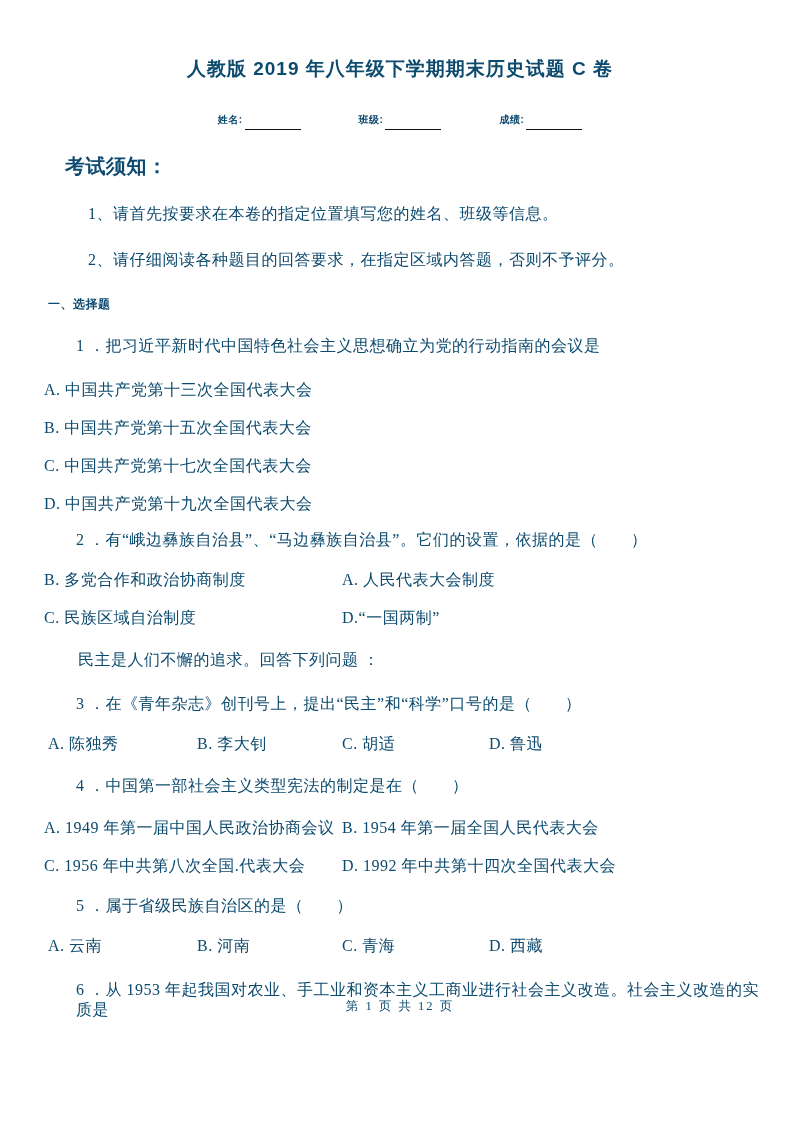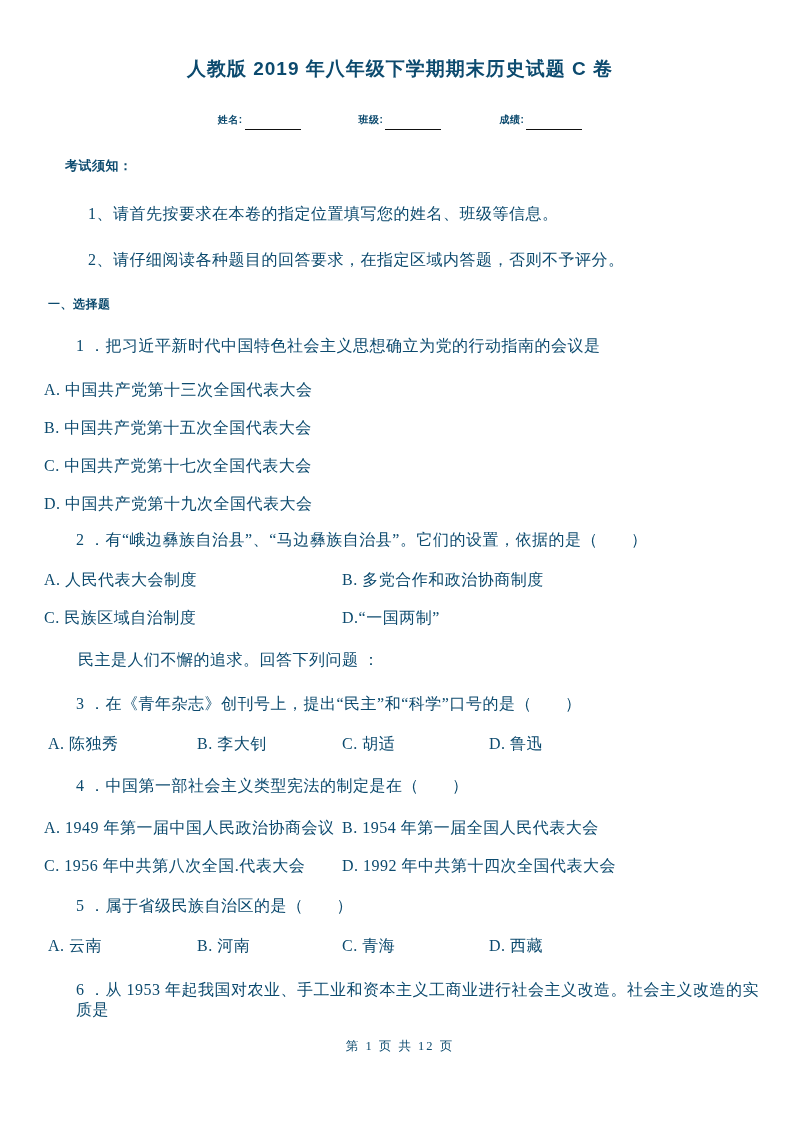--- a/index.html
+++ b/index.html
@@ -52,21 +52,21 @@
     width: 56px;
     height: 15px;
     margin-left: 2px;
     border-bottom: 1.5px solid #111;
   }
   .notice-title {
     margin-top: 26px;
     padding-left: 25px;
     font-family: "Liberation Sans", "DejaVu Sans", sans-serif;
     font-weight: 700;
-    font-size: 13px;
+    font-size: 20px;
     line-height: 20px;
   }
   .notice-item {
     margin-top: 26px;
     padding-left: 48px;
     line-height: 20px;
   }
   .notice-item.first { margin-top: 28px; }
   .section-heading {
     margin-top: 24px;
@@ -95,21 +95,21 @@
   }
   .opts-4col {
     display: grid;
     grid-template-columns: 149px 145px 147px 1fr;
     padding-left: 8px;
     line-height: 20px;
     font-family: Liberation Serif, serif;
   }
   .page-footer {
     position: absolute;
-    top: 1030px;
+    top: 990px;
     left: 0;
     width: 100%;
     text-align: center;
     font-size: 12.5px;
     letter-spacing: 2px;
   }
 </style>
 </head>
 <body>
 
@@ -140,22 +140,22 @@
     <div class="section-heading">一、选择题</div>
 
     <p class="q-text" style="margin-top:22px">1 ．把习近平新时代中国特色社会主义思想确立为党的行动指南的会议是</p>
     <p class="opt-line" style="margin-top:24px">A. 中国共产党第十三次全国代表大会</p>
     <p class="opt-line" style="margin-top:18px">B. 中国共产党第十五次全国代表大会</p>
     <p class="opt-line" style="margin-top:18px">C. 中国共产党第十七次全国代表大会</p>
     <p class="opt-line" style="margin-top:18px">D. 中国共产党第十九次全国代表大会</p>
 
     <p class="q-text" style="margin-top:16px">2 ．有“峨边彝族自治县”、“马边彝族自治县”。它们的设置，依据的是（　　）</p>
     <div class="opts-2col" style="margin-top:20px">
+      <span>B. 多党合作和政治协商制度</span>
       <span>A. 人民代表大会制度</span>
-      <span>B. 多党合作和政治协商制度</span>
       <span>C. 民族区域自治制度</span>
       <span>D.“一国两制”</span>
     </div>
 
     <p class="q-text" style="margin-top:22px; padding-left:38px">民主是人们不懈的追求。回答下列问题 ：</p>
 
     <p class="q-text" style="margin-top:24px">3 ．在《青年杂志》创刊号上，提出“民主”和“科学”口号的是（　　）</p>
     <div class="opts-4col" style="margin-top:20px">
       <span>A. 陈独秀</span>
       <span>B. 李大钊</span>

